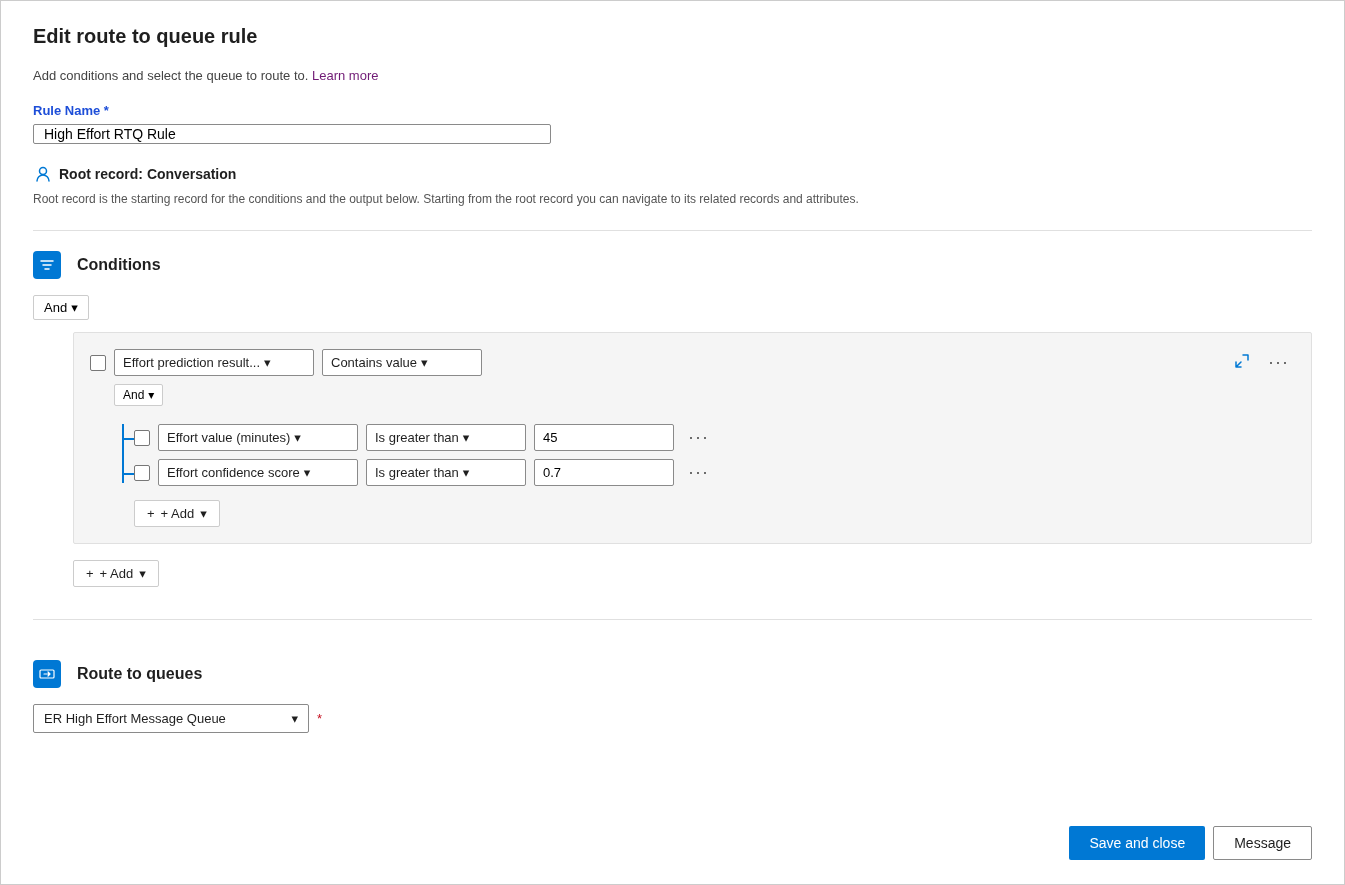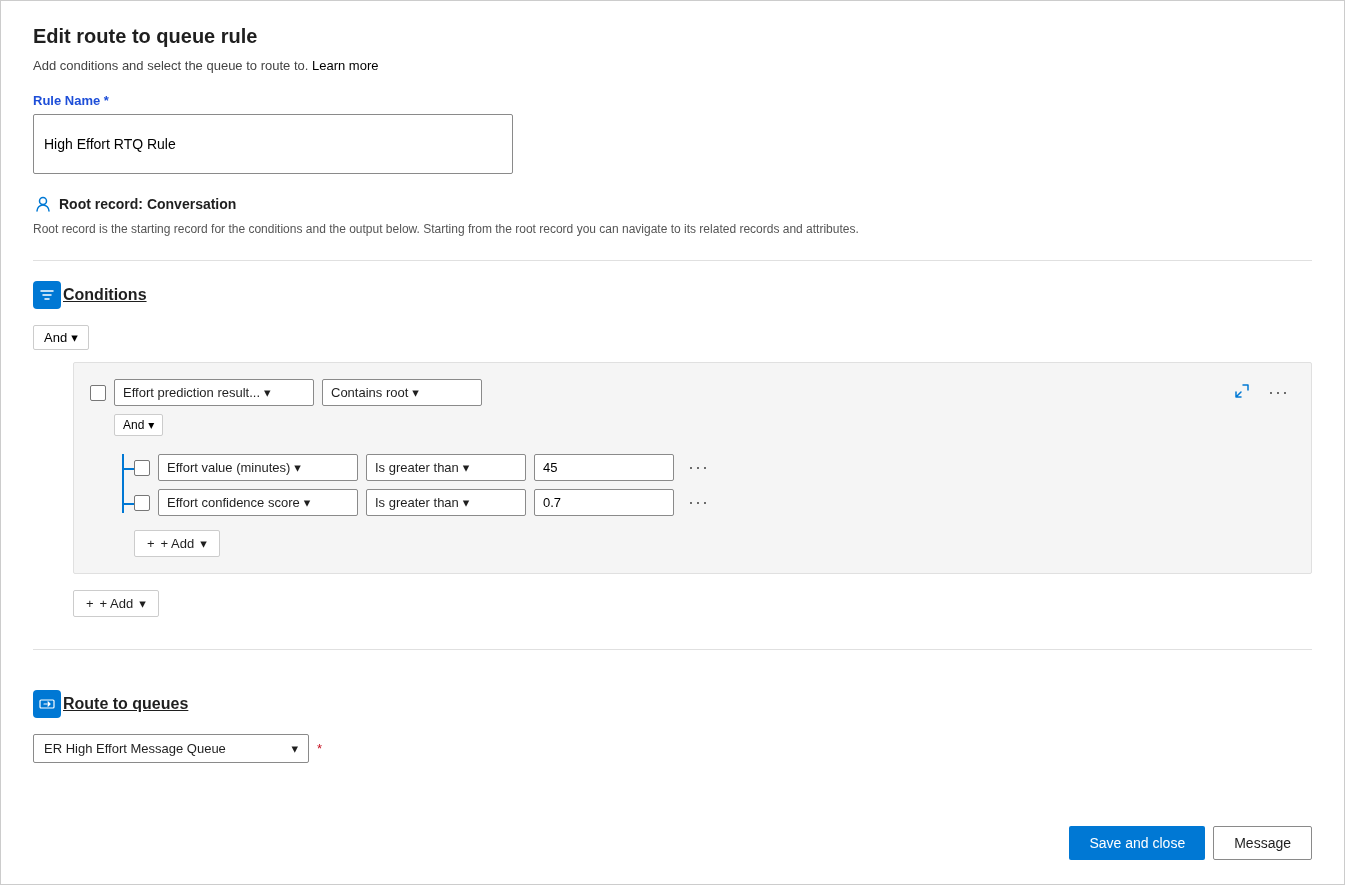--- a/index.html
+++ b/index.html
@@ -14,41 +14,41 @@
       min-height: 885px;
       border: 1px solid #ccc;
       display: flex;
       flex-direction: column;
       padding: 24px 32px;
       position: relative;
     }
     .page-title {
       font-size: 20px;
       font-weight: 600;
-      margin-bottom: 10px;
+      margin-bottom: 20px;
     }
     .page-subtitle {
       font-size: 13px;
       color: #444;
       margin-bottom: 20px;
     }
     .page-subtitle a {
-      color: #000000;
+      color: #701a75;
       text-decoration: none;
     }
 
     .rule-name-label {
       font-size: 13px;
       font-weight: 600;
       margin-bottom: 6px;
     }
     .rule-name-label span { color: #1d4ed8; }
     .rule-name-input {
-      width: 480px;
-      padding: 21px 10px;
+      width: 518px;
+      padding: 1px 10px;
       border: 1px solid #8a8a8a;
       border-radius: 2px;
       font-size: 14px;
       outline: none;
       margin-bottom: 20px;
     }
 
     .root-record-row {
       display: flex;
       align-items: center;
@@ -72,23 +72,22 @@
 
     hr.divider {
       border: none;
       border-top: 1px solid #e0e0e0;
       margin: 8px 0 20px 0;
     }
 
     .section-header {
       display: flex;
       align-items: center;
-      gap: 2px;
+      gap: 16px;
       margin-bottom: 16px;
-      text-decoration: underline;
     }
     .section-icon-box {
       width: 28px;
       height: 28px;
       background: #0078d4;
       border-radius: 4px;
       display: flex;
       align-items: center;
       justify-content: center;
       color: white;
@@ -337,21 +336,21 @@
     
     <div class="condition-group">
 
       <div class="condition-row-outer">
         <div class="condition-checkbox"></div>
         <div class="condition-select wide">
           <span>Effort prediction result...</span>
           <span> ▾</span>
         </div>
         <div class="condition-select medium">
-          <span>Contains root</span>
+          <span>Contains value</span>
           <span> ▾</span>
         </div>
         <div style="flex:1"></div>
         <button class="expand-icon-btn" title="Expand">
           <svg width="16" height="16" viewBox="0 0 16 16" fill="none" xmlns="http://www.w3.org/2000/svg">
             <path d="M9 2h5v5M7 9L2 14M7 14H2v-5" stroke="#0078d4" stroke-width="1.5" stroke-linecap="round" stroke-linejoin="round"></path>
           </svg>
         </button>
         <button class="more-btn">···</button>
       </div>

